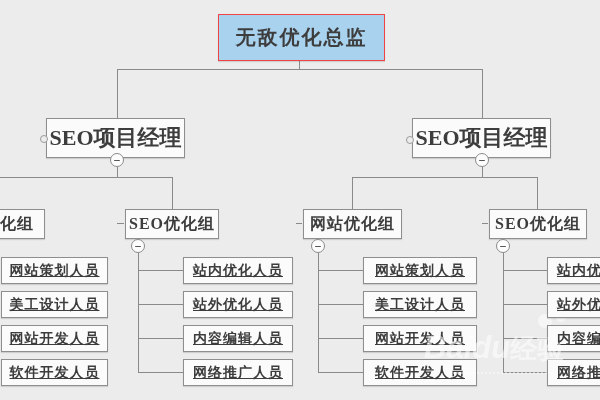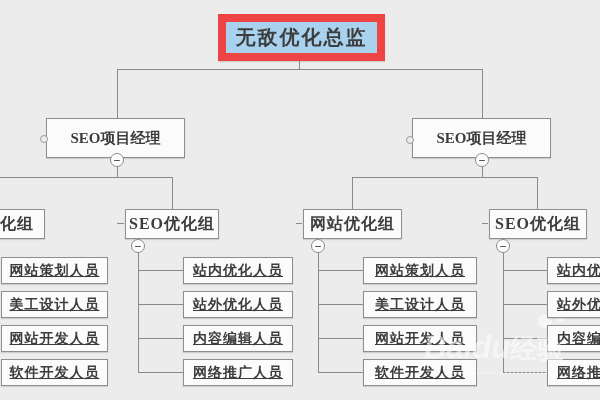--- a/index.html
+++ b/index.html
@@ -18,25 +18,25 @@
     border:1px solid #8e8e8e;
     color:#3d3d3d;
     font-weight:bold;
     display:flex;align-items:center;justify-content:center;
     white-space:nowrap;
     box-shadow:0 1px 1px rgba(0,0,0,0.12);
     z-index:1;
   }
   .root{
     background:#a9d2ef;
-    border:8px solid #ef4444;
+    border:1px solid #ef4444;
     font-size:20px;
     letter-spacing:2px;
   }
-  .mgr{font-size:15px;}
+  .mgr{font-size:22px;}
   .grp{font-size:16px;letter-spacing:1px;}
   .leaf{font-size:14px;letter-spacing:1px;text-decoration:underline;}
   .minus{
     position:absolute;
     width:14px;height:14px;
     box-sizing:border-box;
     background:#fdfdfd;
     border:1px solid #8a8a8a;
     border-radius:50%;
     color:#4a4a4a;

